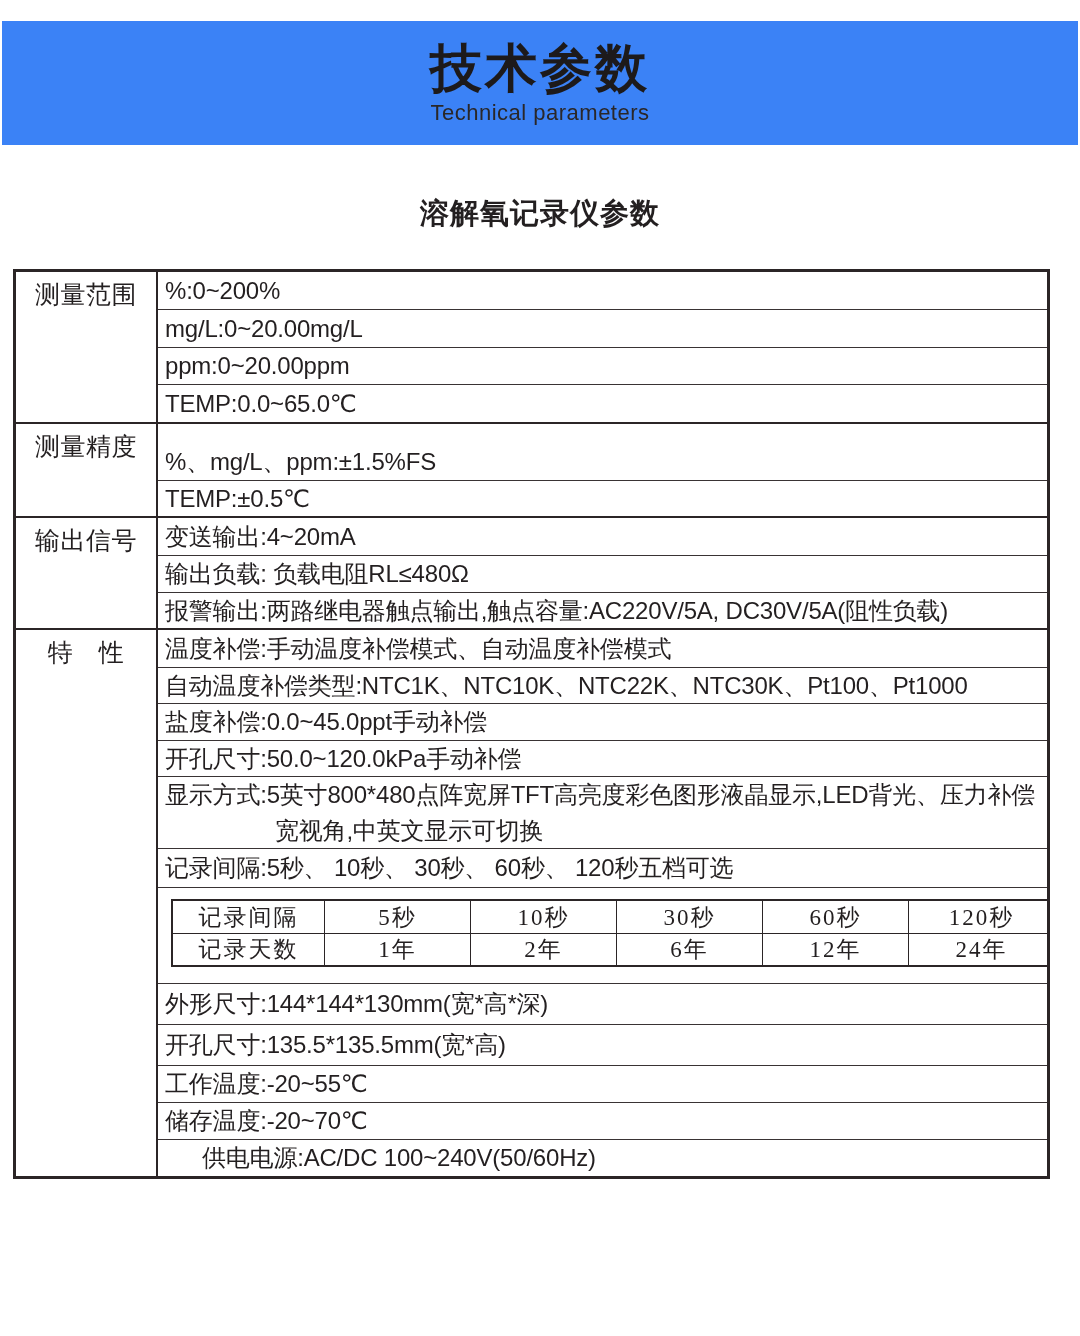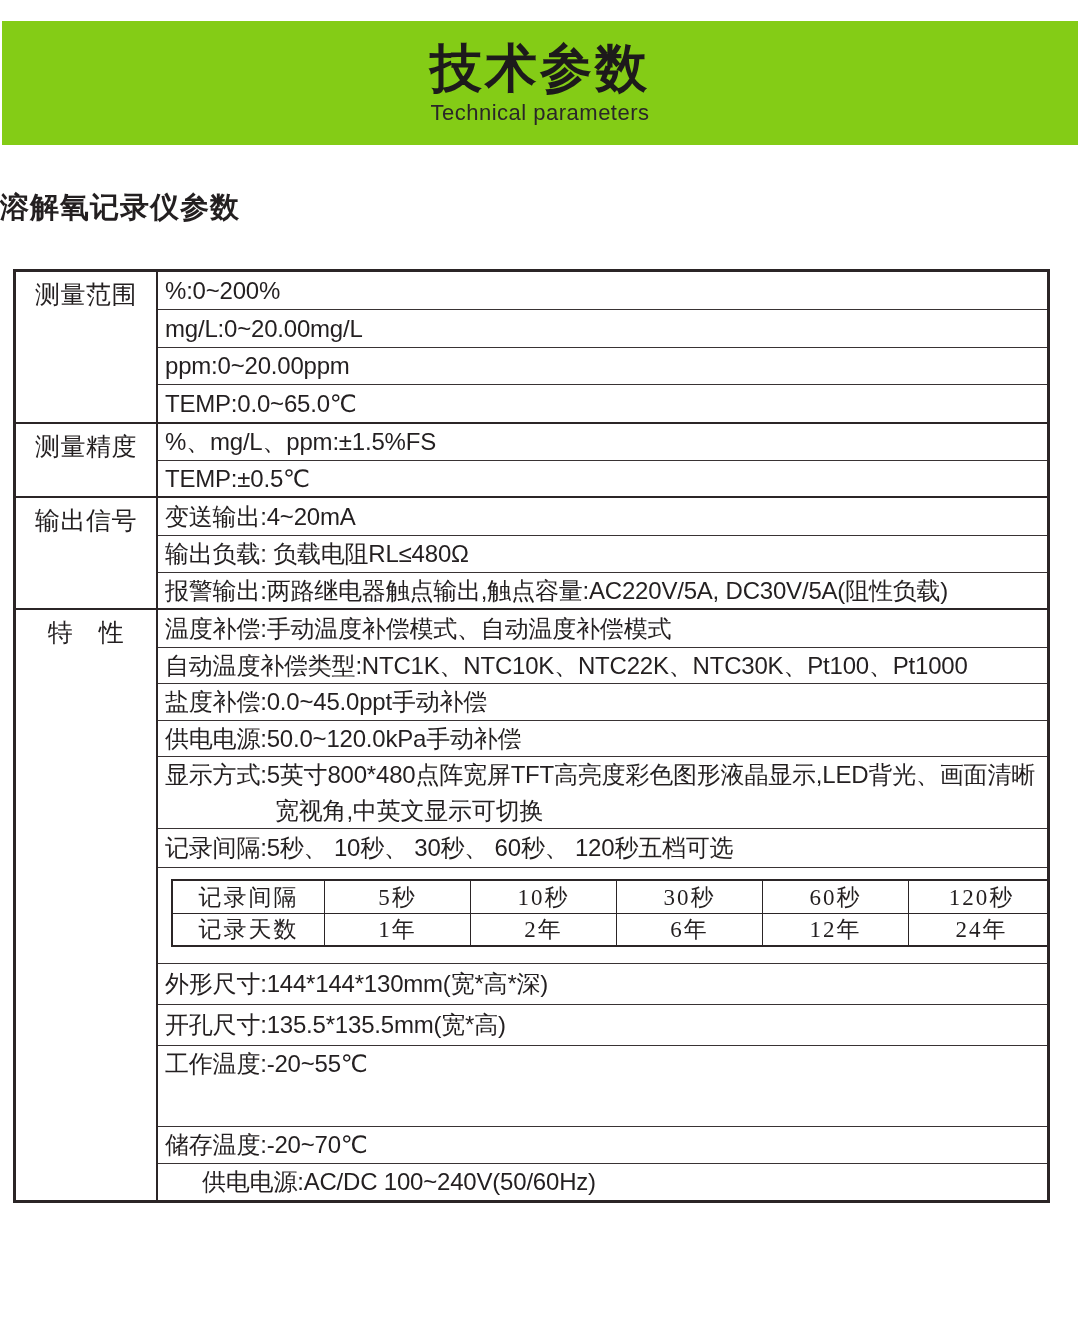--- a/index.html
+++ b/index.html
@@ -9,34 +9,34 @@
     font-family:"Liberation Sans","DejaVu Sans",sans-serif;
     color:#231f20;
     position:relative;
     overflow:hidden;
   }
   .page { position:relative; width:1080px; height:1336px; }
 
   
   .banner {
     position:absolute; top:21px; left:2px; right:2px; height:124px;
-    background:#84cc16;
+    background:#3b82f6;
     display:flex; flex-direction:column; align-items:center; justify-content:center;
   }
   .banner-title {
     font-size:52px; font-weight:700; letter-spacing:3px; color:#1d1a1b; line-height:1.1;
   }
   .banner-sub {
     font-size:22px; font-weight:400; letter-spacing:0.5px; color:#2a2728; margin-top:3px;
   }
 
   
   .page-title {
-    position:absolute; top:188px; left:0; width:100%;
-    text-align:left; font-size:29px; font-weight:700; letter-spacing:1px;
+    position:absolute; top:194px; left:0; width:100%;
+    text-align:center; font-size:29px; font-weight:700; letter-spacing:1px;
   }
 
   
   .spec-table {
     position:absolute; top:269px; left:13px; width:1037px;
     border:3px solid #2b2526;
   }
   .section { display:flex; }
   .section + .section { border-top:2.5px solid #2b2526; }
   .label-cell {
@@ -100,21 +100,21 @@
             <span class="cell-text">ppm:0~20.00ppm</span>
           </div>
           <div class="row single" style="height: 38px;">
             <span class="cell-text">TEMP:0.0~65.0℃</span>
           </div>
         </div>
       </div>
       <div class="section">
         <div class="label-cell">测量精度</div>
         <div class="rows">
-          <div class="row single" style="height: 36px;">
+          <div class="row single" style="height: 36px; margin-top: 20px;">
             <span class="cell-text">%、mg/L、ppm:±1.5%FS</span>
           </div>
           <div class="row single" style="height: 36px;">
             <span class="cell-text">TEMP:±0.5℃</span>
           </div>
         </div>
       </div>
       <div class="section">
         <div class="label-cell">输出信号</div>
         <div class="rows">
@@ -135,24 +135,24 @@
           <div class="row single" style="height: 37px;">
             <span class="cell-text">温度补偿:手动温度补偿模式、自动温度补偿模式</span>
           </div>
           <div class="row single" style="height: 36px;">
             <span class="cell-text">自动温度补偿类型:NTC1K、NTC10K、NTC22K、NTC30K、Pt100、Pt1000</span>
           </div>
           <div class="row single" style="height: 37px;">
             <span class="cell-text">盐度补偿:0.0~45.0ppt手动补偿</span>
           </div>
           <div class="row single" style="height: 36px;">
-            <span class="cell-text">供电电源:50.0~120.0kPa手动补偿</span>
+            <span class="cell-text">开孔尺寸:50.0~120.0kPa手动补偿</span>
           </div>
           <div class="row" style="height: 72px;">
-            <div class="line" style="height: 36px; line-height: 36px;">显示方式:5英寸800*480点阵宽屏TFT高亮度彩色图形液晶显示,LED背光、画面清晰</div>
+            <div class="line" style="height: 36px; line-height: 36px;">显示方式:5英寸800*480点阵宽屏TFT高亮度彩色图形液晶显示,LED背光、压力补偿</div>
             <div class="line cont" style="height: 36px; line-height: 36px;">宽视角,中英文显示可切换</div>
           </div>
           <div class="row single" style="height: 39px;">
             <span class="cell-text">记录间隔:5秒、 10秒、 30秒、 60秒、 120秒五档可选</span>
           </div>
           <div class="row nested-row" style="height: 96px;">
             <div class="record-table">
               <div class="rt-row">
                 <div class="rt-cell">记录间隔</div>
                 <div class="rt-cell">5秒</div>
@@ -173,21 +173,21 @@
           </div>
           <div class="row single" style="height: 41px;">
             <span class="cell-text">外形尺寸:144*144*130mm(宽*高*深)</span>
           </div>
           <div class="row single" style="height: 41px;">
             <span class="cell-text">开孔尺寸:135.5*135.5mm(宽*高)</span>
           </div>
           <div class="row single" style="height: 37px;">
             <span class="cell-text">工作温度:-20~55℃</span>
           </div>
-          <div class="row single" style="height: 37px; margin-top: 44px;">
+          <div class="row single" style="height: 37px;">
             <span class="cell-text">储存温度:-20~70℃</span>
           </div>
           <div class="row single" style="height: 37px; padding-left: 44px;">
             <span class="cell-text">供电电源:AC/DC 100~240V(50/60Hz)</span>
           </div>
         </div>
       </div>
     </div>
 
 </div>

